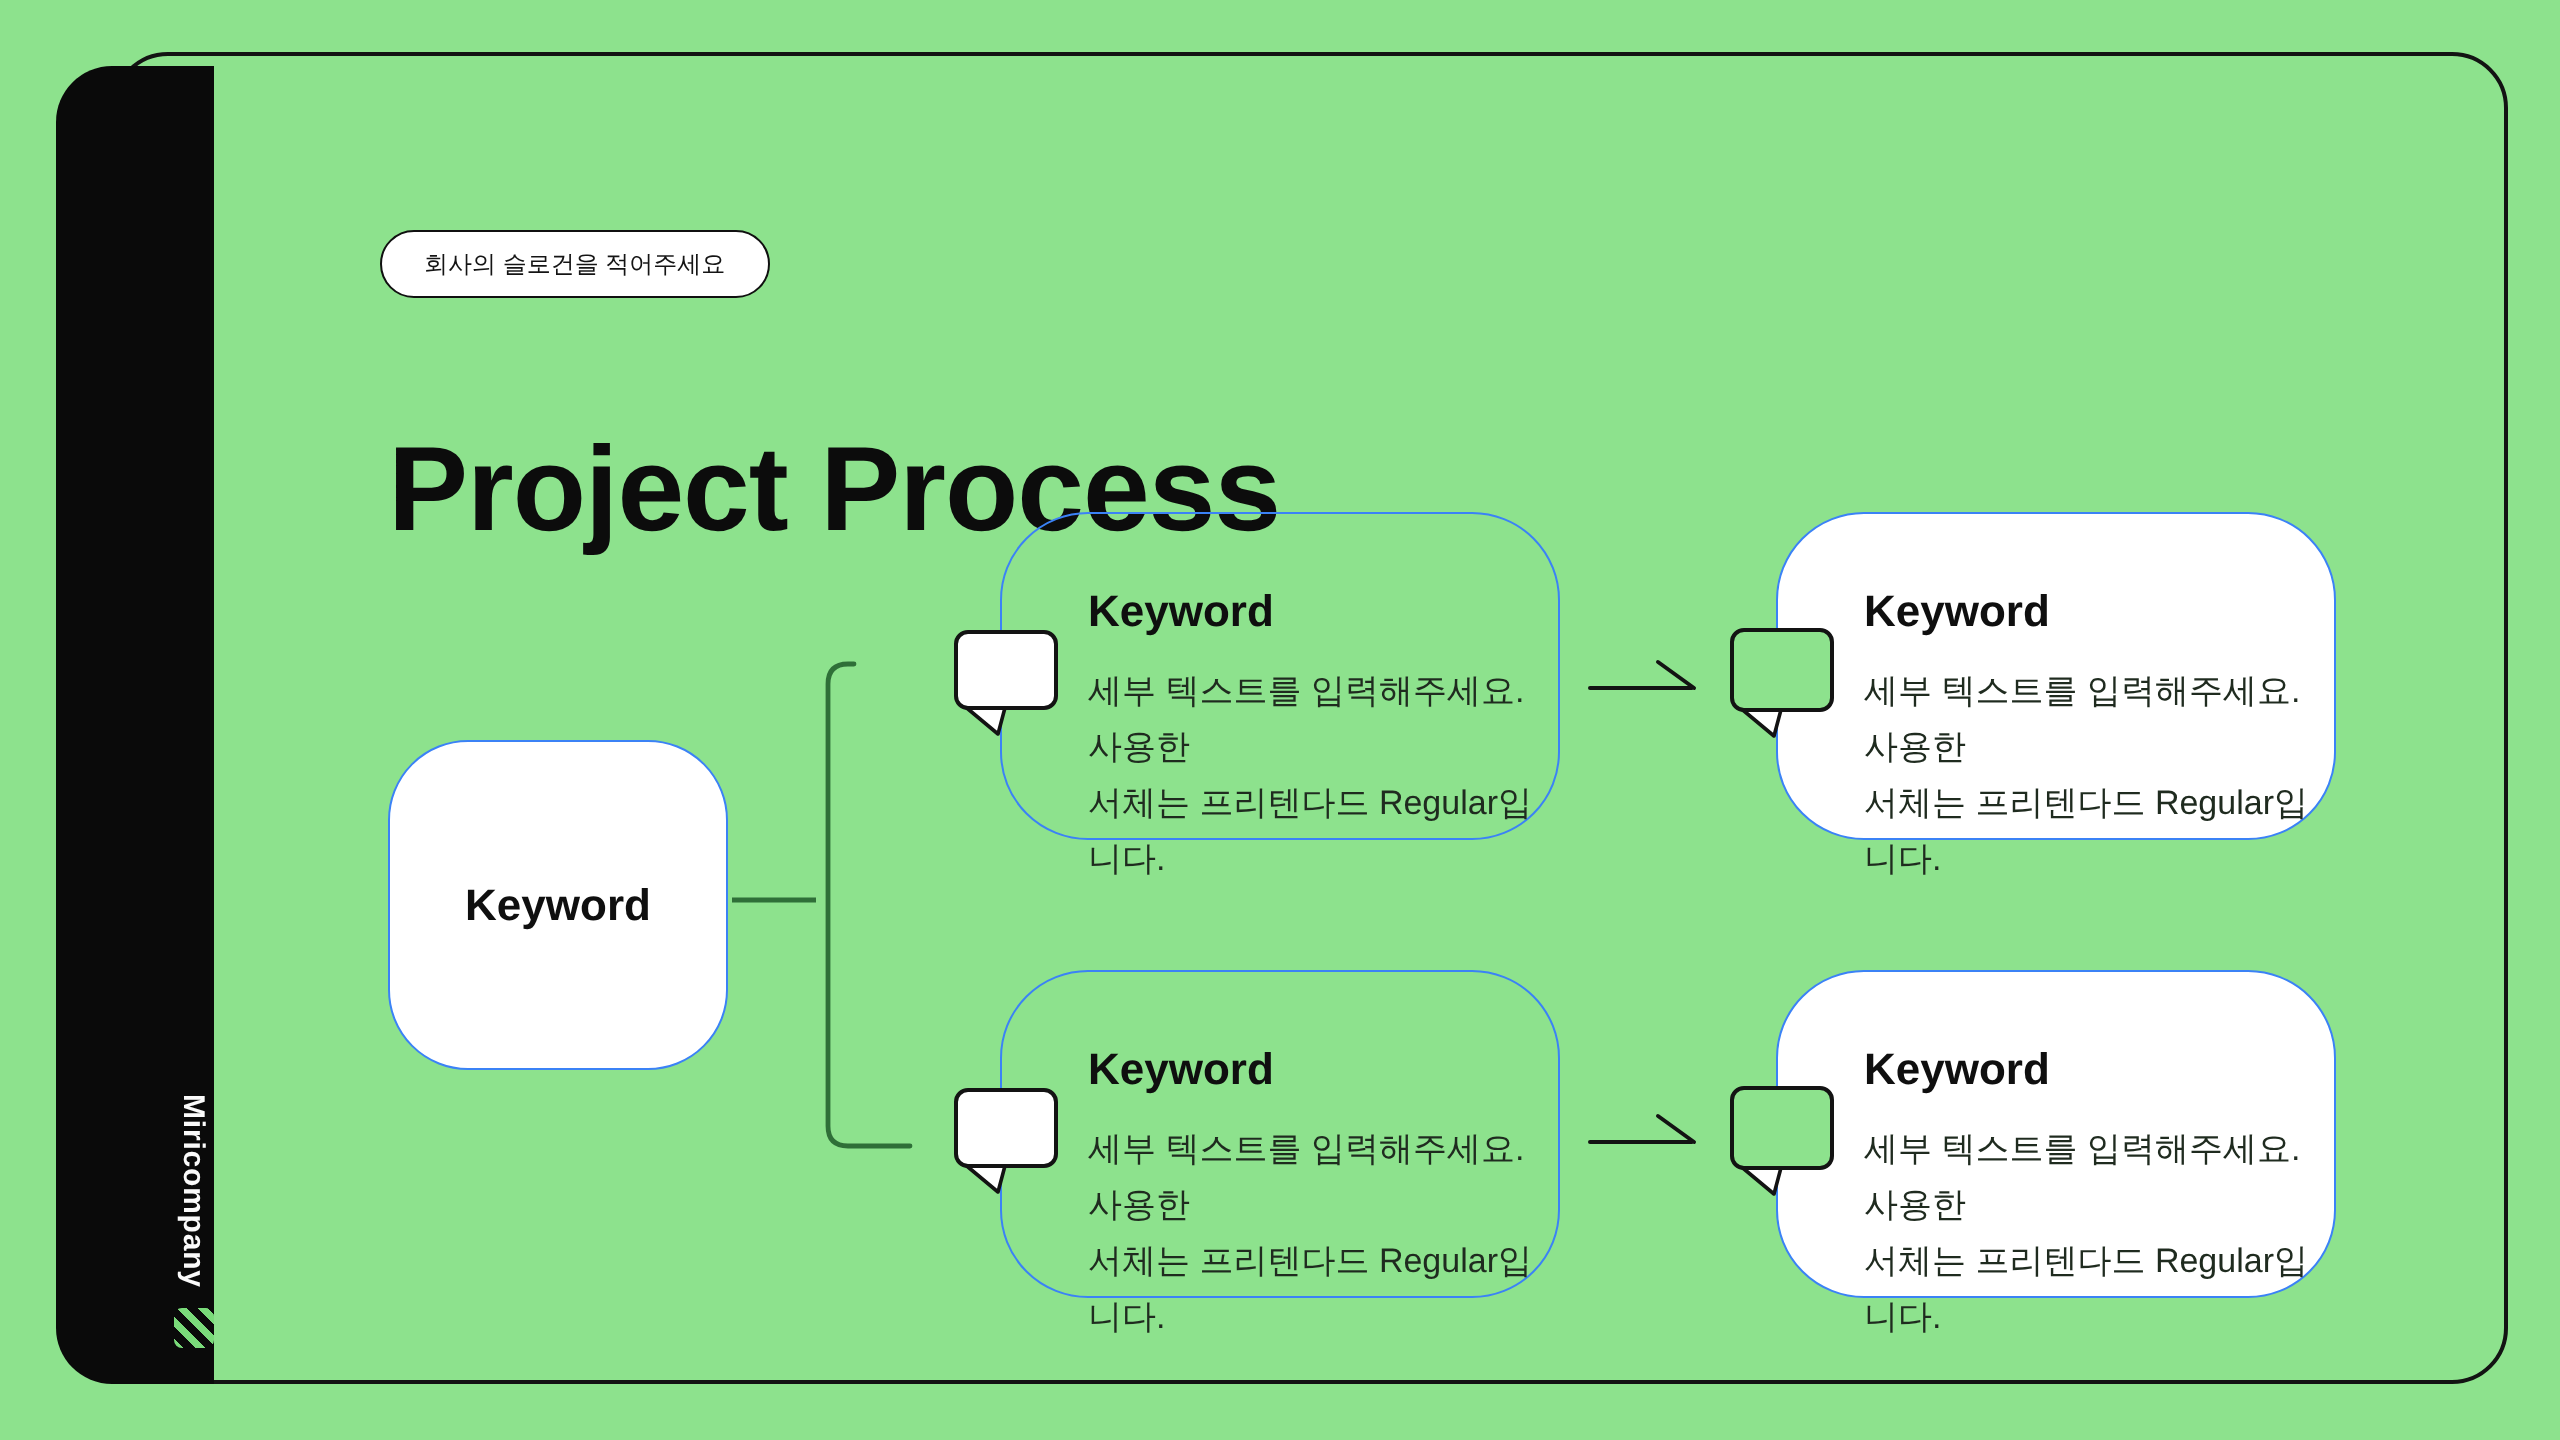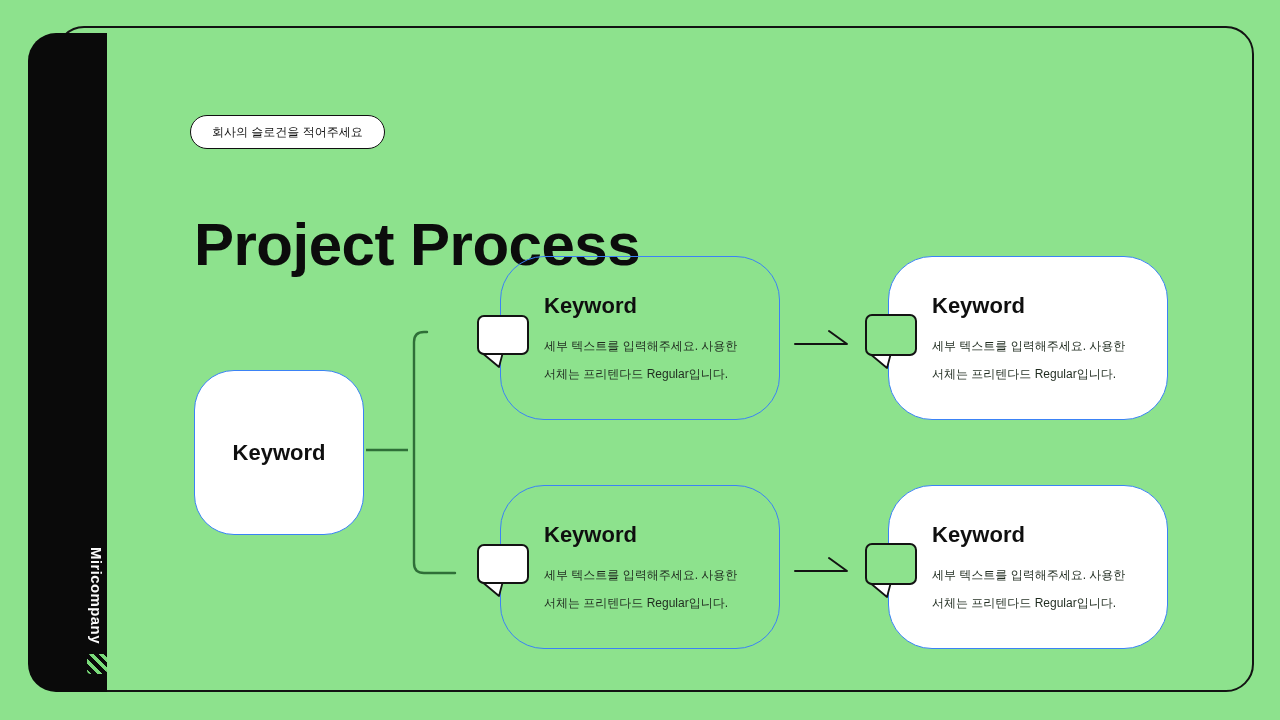--- a/index.html
+++ b/index.html
@@ -55,21 +55,21 @@
   }
   .root-node {
     left:194px; top:370px; width:170px; height:165px;
     background:#FFFFFF; border-radius:40px;
     display:flex; align-items:center; justify-content:center;
     font-size:22px; font-weight:bold; color:#0F0F0F;
   }
   .card { width:280px; height:164px; padding:36px 0 0 43px; background:transparent; }
   .card.filled { background:#FFFFFF; }
   .card-title { font-size:22px; font-weight:bold; color:#0F0F0F; }
-  .card-body { margin-top:13px; font-size:12px; line-height:28px; color:#1F2B1F; }
+  .card-body { margin-top:13px; font-size:17px; line-height:28px; color:#1F2B1F; }
 
   .pos-top-mid    { left:500px; top:256px; }
   .pos-top-right  { left:888px; top:256px; }
   .pos-bot-mid    { left:500px; top:485px; }
   .pos-bot-right  { left:888px; top:485px; }
 
   
   .overlay { position:absolute; inset:0; z-index:3; pointer-events:none; }
 </style>
 </head>

